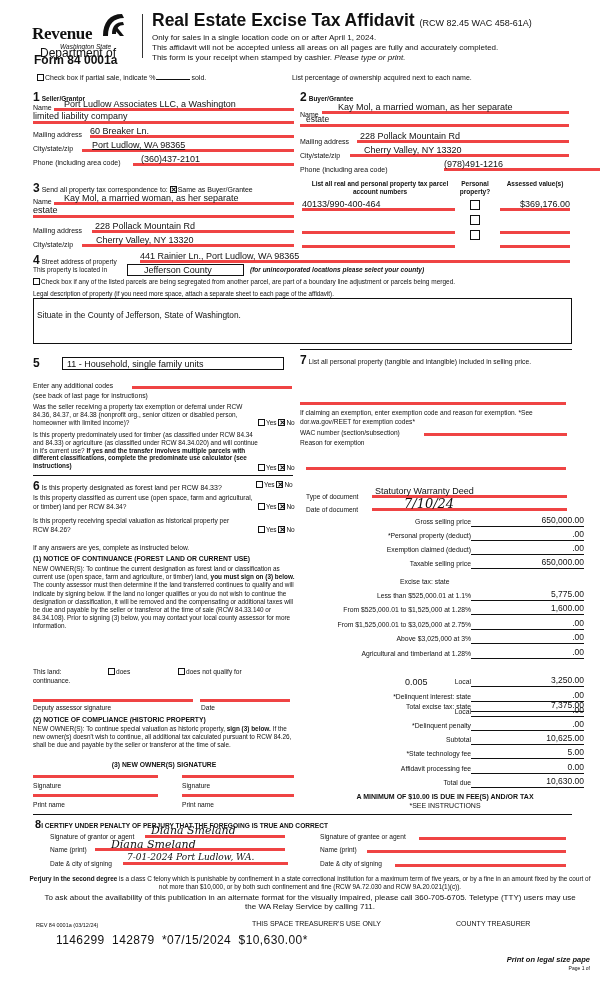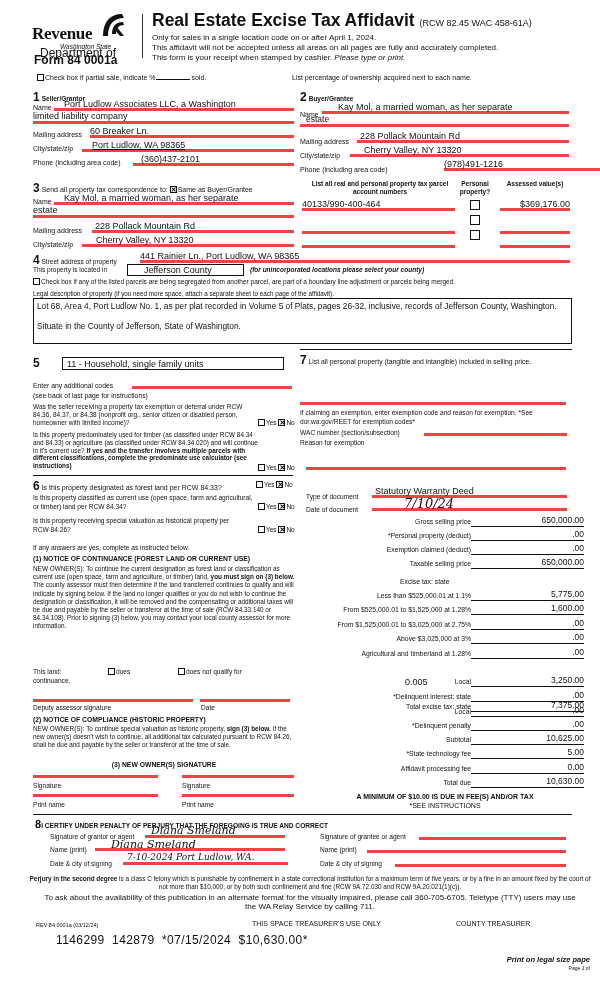--- a/index.html
+++ b/index.html
@@ -119,21 +119,20 @@
 </div>
 <div class="abs fld uline" style="left:140px; top:251px; width:430px; height:12px;">441 Rainier Ln., Port Ludlow, WA 98365</div>
 <div class="abs" style="left:33px; top:266px; font-size:6.5px;">This property is located in</div>
 <div class="abs box fld" style="left:127px; top:264px; width:117px; height:12px; padding-left:16px; line-height:10px;">Jefferson County</div>
 <div class="abs" style="left:250px; top:266px; font-size:6.5px; font-style:italic; font-weight:bold;">(for unincorporated locations please select your county)</div>
 <div class="abs" style="left:33px; top:278px; font-size:6.5px; white-space:nowrap;">
   <span class="cb"></span><span>Check box if any of the listed parcels are being segregated from another parcel, are part of a boundary line adjustment or parcels being merged.</span>
 </div>
 <div class="abs" style="left:33px; top:290px; font-size:6.3px; white-space:nowrap;">Legal description of property (if you need more space, attach a separate sheet to each page of the affidavit).</div>
 <div class="abs box" style="left:33px; top:298px; width:539px; height:46px; padding:2px 3px; font-size:8.3px; line-height:11px;">
-  <div>Lot 68, Area 4, Port Ludlow No. 1, as per plat recorded in Volume 5 of Plats, pages 26-32, inclusive, records of Jefferson County, Washington.</div>
   <div style="height:9px;"></div>
   <div>Situate in the County of Jefferson, State of Washington.</div>
 </div>
 
 <div class="abs secnum" style="left:33px; top:356px;">5</div>
 <div class="abs box fld" style="left:62px; top:357px; width:222px; height:13px; padding-left:4px; line-height:12px;">11 - Household, single family units</div>
 <div class="abs" style="left:33px; top:382px; font-size:6.8px;">Enter any additional codes</div>
 <div class="abs uline" style="left:132px; top:380px; width:160px; height:9px;"></div>
 <div class="abs" style="left:33px; top:392px; font-size:6.8px;">(see back of last page for instructions)</div>
 <div class="abs" style="left:33px; top:403px; width:225px; font-size:6.5px; line-height:8px;">Was the seller receiving a property tax exemption or deferral under RCW 84.36, 84.37, or 84.38 (nonprofit org., senior citizen or disabled person, homeowner with limited income)?</div>
@@ -288,21 +287,21 @@
 <div class="abs rule" style="left:33px; top:814px; width:539px;"></div>
 
 <div class="abs" style="left:35px; top:818px; font-size:6.6px;">
   <span class="secnum" style="font-size:11px;">8</span><b>I CERTIFY UNDER PENALTY OF PERJURY THAT THE FOREGOING IS TRUE AND CORRECT</b>
 </div>
 <div class="abs" style="left:50px; top:833px; font-size:6.6px;">Signature of grantor or agent</div>
 <div class="abs uline hand" style="left:145px; top:824px; width:140px; height:14px; font-size:11px; padding-left:6px;">Diana Smeland</div>
 <div class="abs" style="left:50px; top:846px; font-size:6.6px;">Name (print)</div>
 <div class="abs uline hand" style="left:95px; top:838px; width:190px; height:13px; font-size:11px; padding-left:16px;">Diana Smeland</div>
 <div class="abs" style="left:50px; top:860px; font-size:6.6px;">Date &amp; city of signing</div>
-<div class="abs uline hand" style="left:123px; top:852px; width:165px; height:13px; font-size:9px; padding-left:4px; white-space:nowrap;">7-10-2024  Port Ludlow, WA.</div>
+<div class="abs uline hand" style="left:123px; top:852px; width:165px; height:13px; font-size:9px; padding-left:4px; white-space:nowrap;">7-01-2024  Port Ludlow, WA.</div>
 <div class="abs" style="left:320px; top:833px; font-size:6.6px;">Signature of grantee or agent</div>
 <div class="abs uline" style="left:419px; top:832px; width:147px; height:8px;"></div>
 <div class="abs" style="left:320px; top:846px; font-size:6.6px;">Name (print)</div>
 <div class="abs uline" style="left:367px; top:845px; width:199px; height:8px;"></div>
 <div class="abs" style="left:320px; top:860px; font-size:6.6px;">Date &amp; city of signing</div>
 <div class="abs uline" style="left:395px; top:859px; width:171px; height:8px;"></div>
 
 <div class="abs" style="left:25px; top:875px; width:570px; font-size:6.4px; line-height:7.6px; text-align:center;">
   <b>Perjury in the second degree</b> <span>is a class C felony which is punishable by confinement in a state correctional institution for a maximum term of five years, or by a fine in an amount fixed by the court of not more than $10,000, or by both such confinement and fine (RCW 9A.72.030 and RCW 9A.20.021(1)(c)).</span>
 </div>

